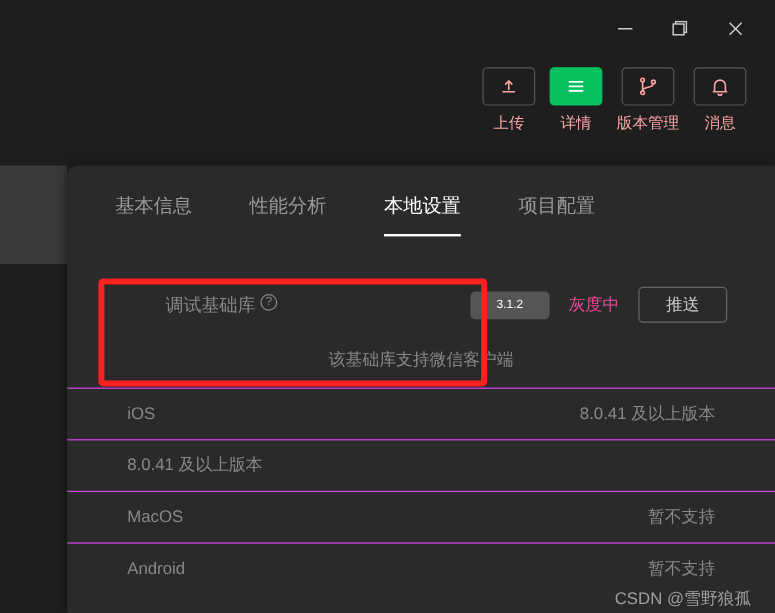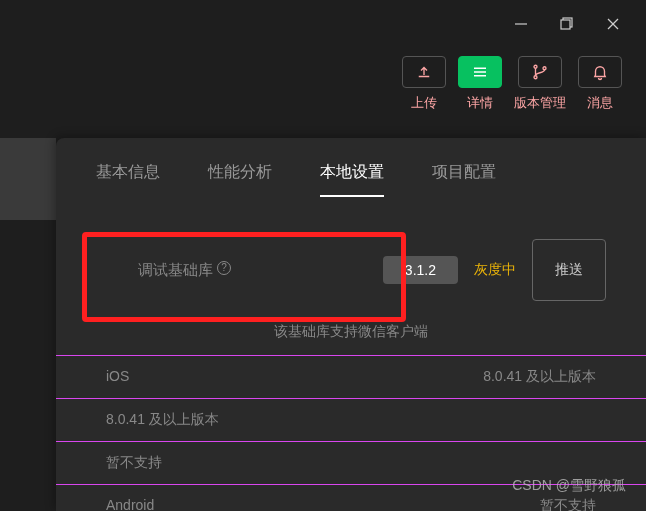--- a/index.html
+++ b/index.html
@@ -94,45 +94,45 @@
     }
     .label {
       color: #888; font-size: 15px;
       display: flex; gap: 4px; margin-left: 32px;
     }
     .spacer { flex: 1; }
     .pill {
       background: #555; color: #fff;
       padding: 6px 22px;
       border-radius: 4px;
-      font-size: 14px;
-      cursor: pointer;
-    }
-    .gray-text { color: #eab308; font-size: 14px; }
+      font-size: 10px;
+      cursor: pointer;
+    }
+    .gray-text { color: #ec4899; font-size: 14px; }
     .btn {
       border: 1px solid #666;
-      padding: 21px 22px;
+      padding: 5px 22px;
       border-radius: 4px;
       color: #ccc; font-size: 14px;
       cursor: pointer;
     }
     .hint {
       padding: 0 50px 14px;
       color: #888; font-size: 14px; text-align: center;
     }
     .table-row {
       display: flex;
       padding: 12px 50px;
       border-top: 1px solid #d946ef;
       color: #888; font-size: 14px;
     }
     .table-row .k { flex: 1; }
     .watermark {
       position: absolute;
-      right: 20px; bottom: 16px;
+      right: 20px; bottom: 3px;
       color: #bbb; font-size: 14px;
       opacity: 0.8;
     }
     .help-icon {
       width: 14px; height: 14px; border: 1px solid #888; border-radius: 50%;
       display: inline-flex; align-items: center; justify-content: center;
       font-size: 10px; color: #888;
     }
   </style>
 </head>
@@ -222,20 +222,21 @@
   <div class="hint">该基础库支持微信客户端</div>
 
   <div class="table-row">
     <span class="k">iOS</span>
     <span>8.0.41 及以上版本</span>
   </div>
   <div class="table-row">
     <span>8.0.41 及以上版本</span>
   </div>
   <div class="table-row">
+    <span class="k">MacOS</span>
     <span>暂不支持</span>
   </div>
   <div class="table-row">
     <span class="k">Android</span>
     <span>暂不支持</span>
   </div>
 </div>
 
 <div class="redbox"></div>
 <div class="watermark">CSDN @雪野狼孤</div>

